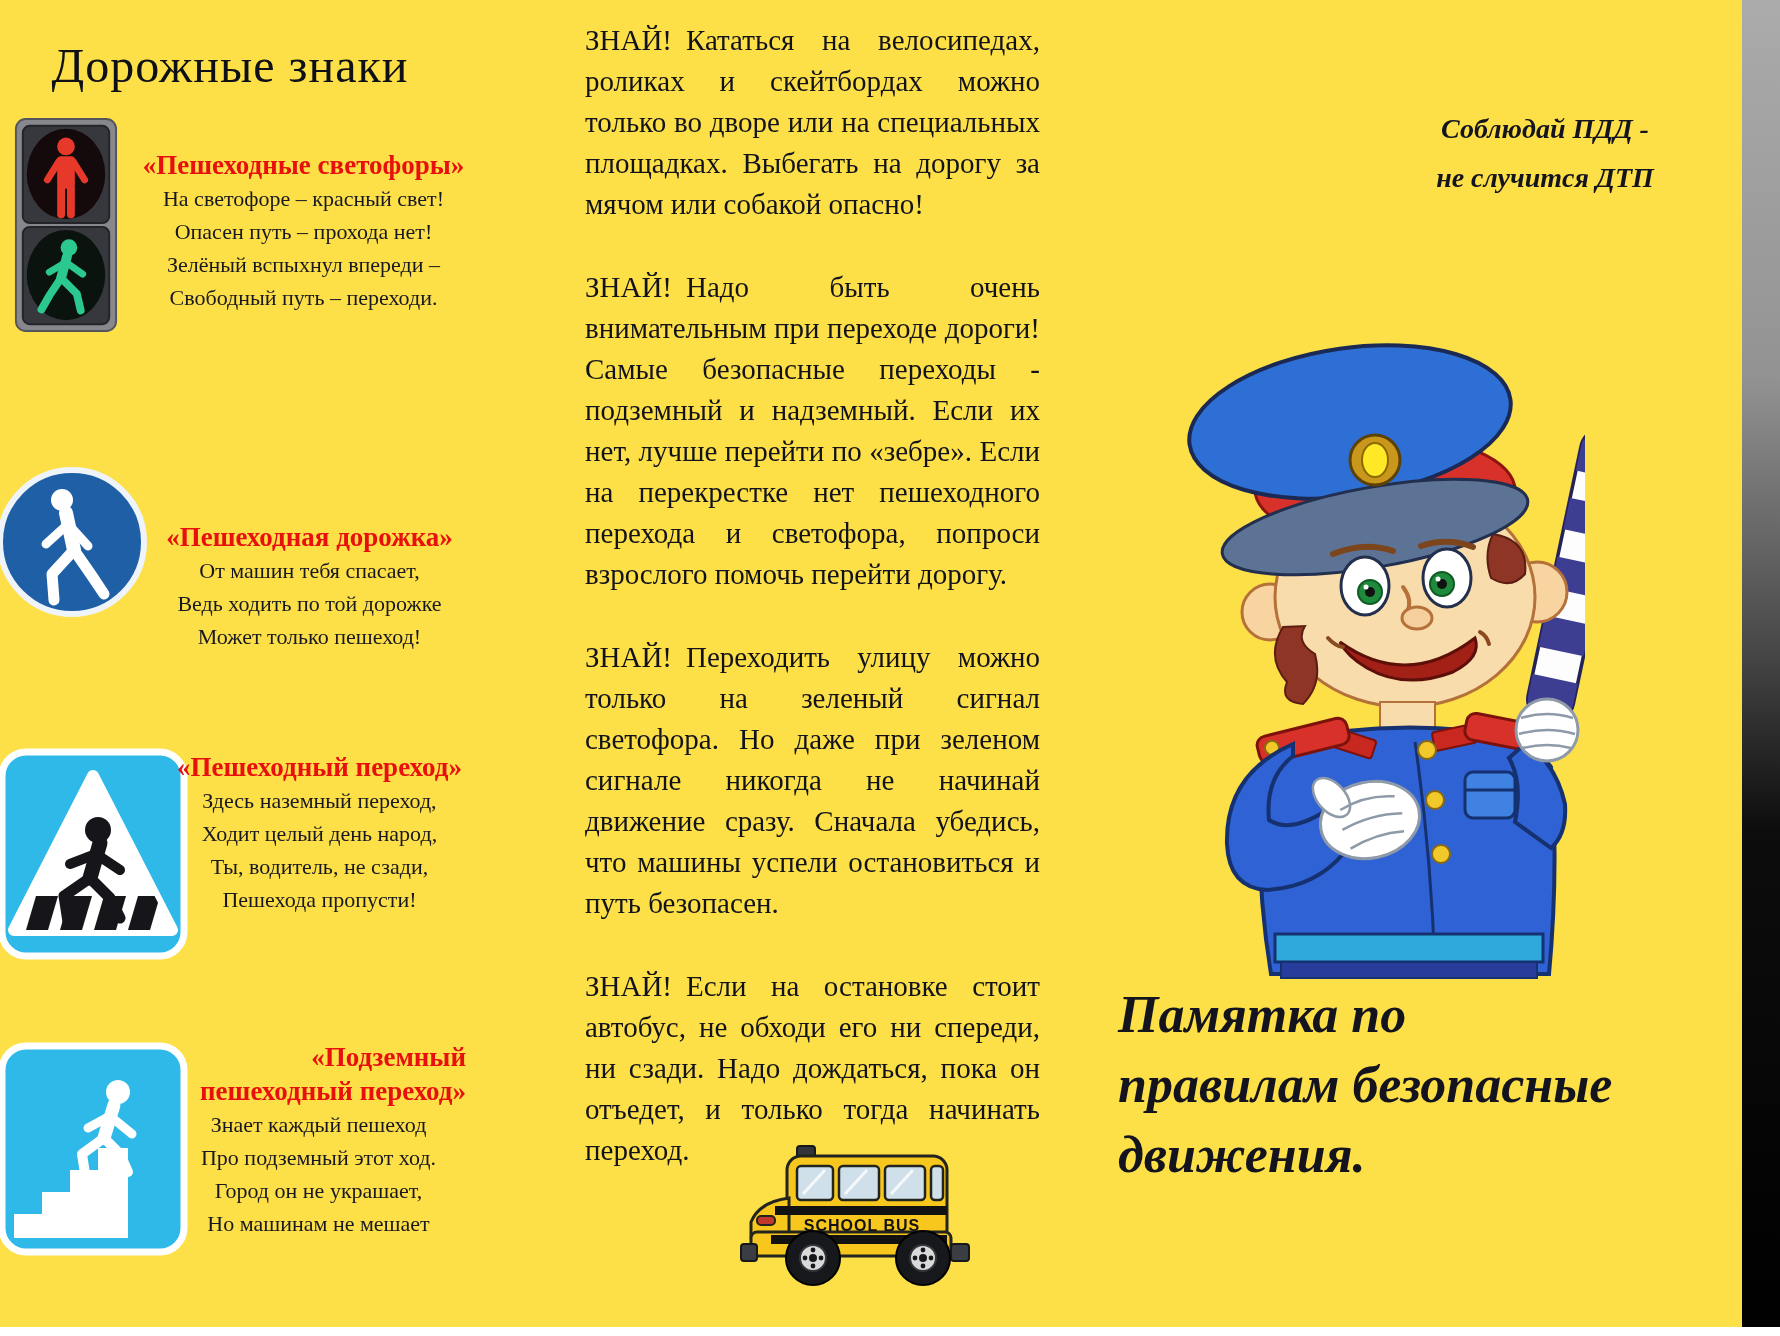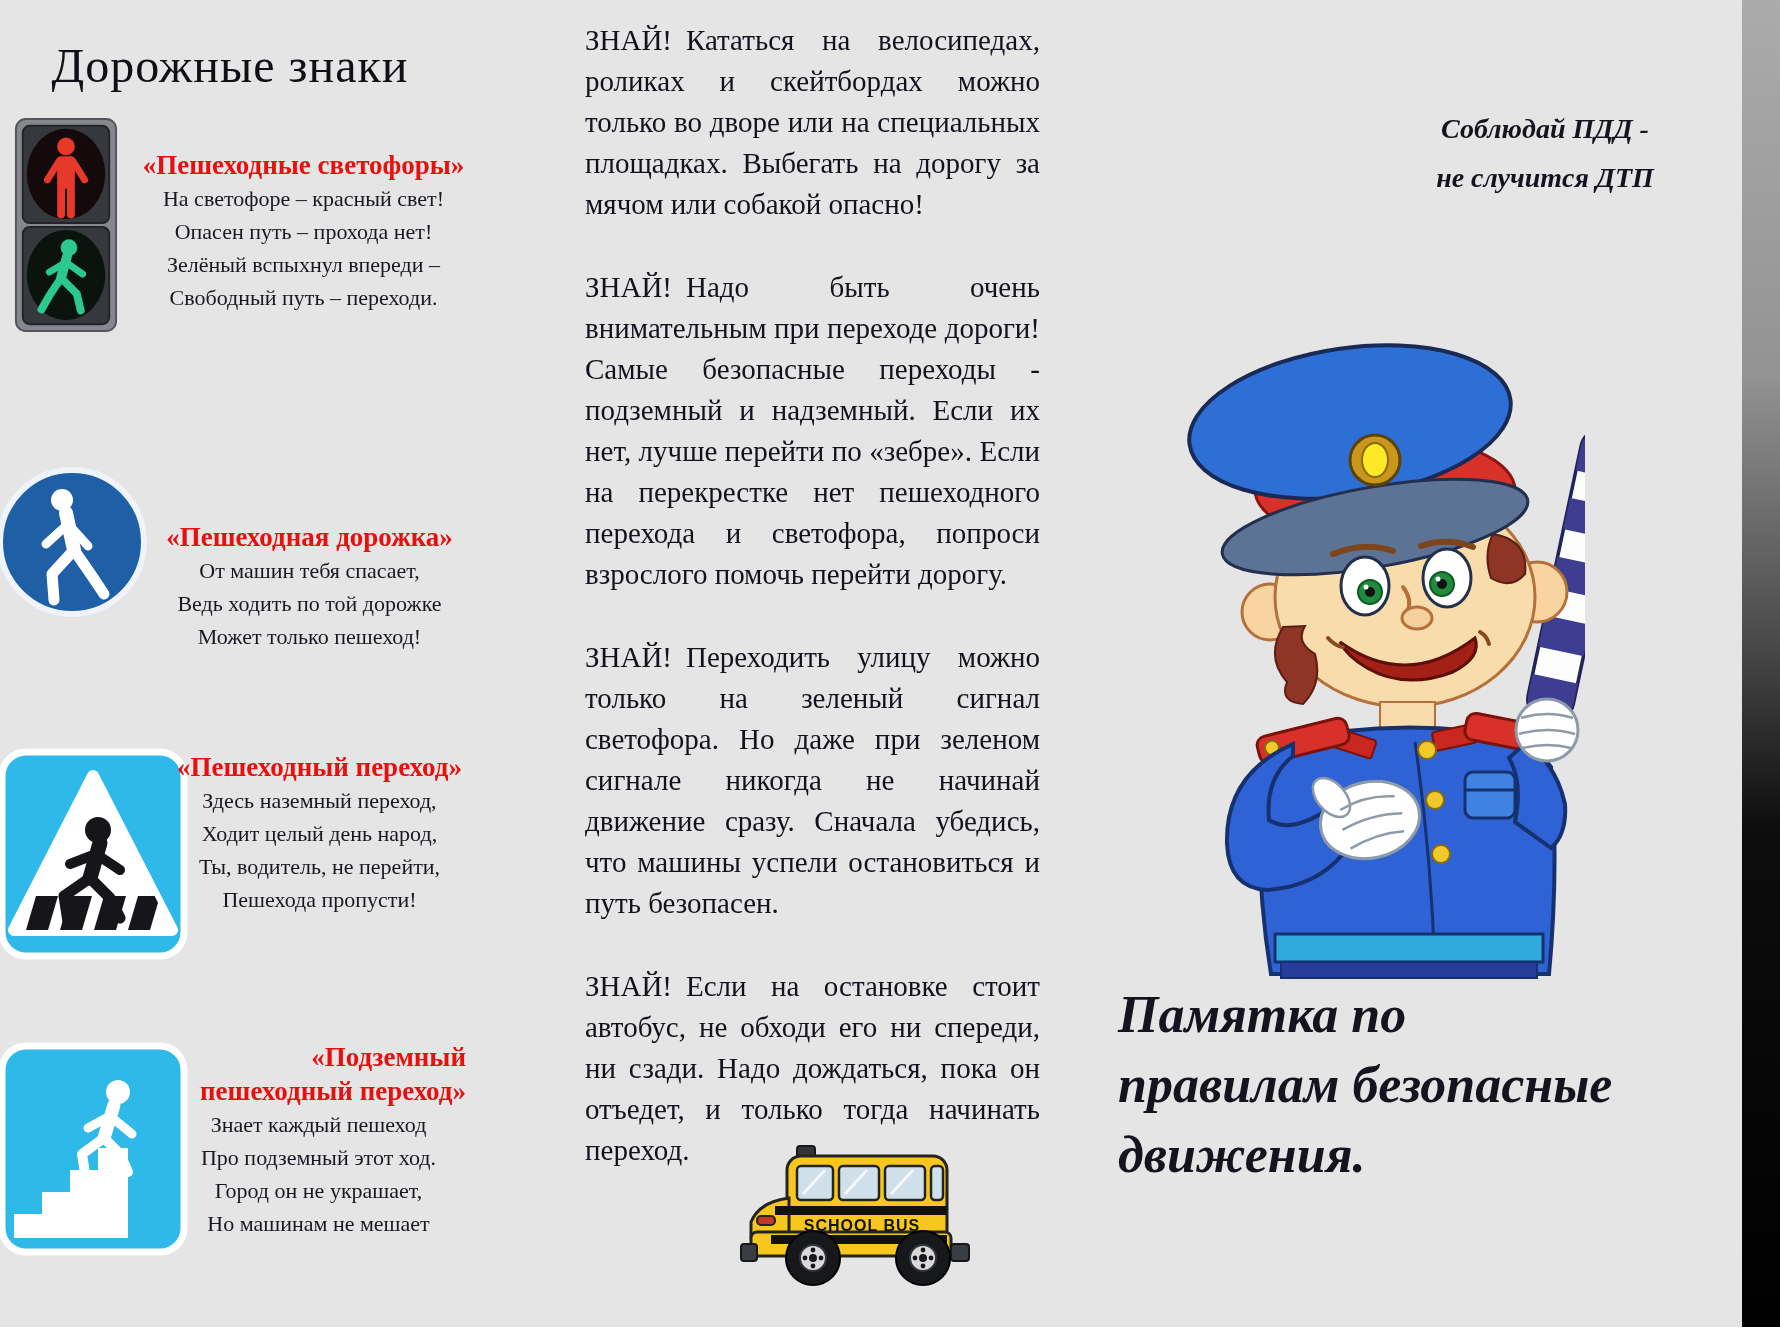--- a/index.html
+++ b/index.html
@@ -1,18 +1,18 @@
 <!DOCTYPE html>
 <html><head>
 <meta charset="utf-8">
 <style>
   * { margin:0; padding:0; box-sizing:border-box; }
   html,body { width:1780px; height:1336px; }
   body { font-family:"Liberation Serif","DejaVu Serif",serif; }
-  .page { position:relative; width:1780px; height:1336px; background:#e5e5e5; overflow:hidden; color:#15151d; }
+  .page { position:relative; width:1780px; height:1336px; background:#fde047; overflow:hidden; color:#15151d; }
 
   
   .left-title { position:absolute; left:50px; top:38px; width:360px; text-align:center;
                 font-size:48px; font-weight:400; color:#0f0f16; letter-spacing:1px; }
   .sign-img { position:absolute; }
   .sec-text { position:absolute; text-align:center;padding-left:23px; }
   .sec-heading { font-size:27px; font-weight:bold; color:#e8100f; line-height:34px; }
   .poem-line { font-size:22px; line-height:33px; color:#181822; white-space:nowrap; }
   .sec4 .sec-heading { text-align:right; }
 
@@ -107,21 +107,21 @@
     <path d="M92 130 L66 148 L70 174" stroke="#15151a" stroke-width="11" fill="none" stroke-linecap="round" stroke-linejoin="round"></path>
     <path d="M92 130 L112 150 L122 170" stroke="#15151a" stroke-width="11" fill="none" stroke-linecap="round" stroke-linejoin="round"></path>
     <path d="M98 106 L72 116" stroke="#15151a" stroke-width="10" stroke-linecap="round"></path>
     <path d="M98 106 L122 122" stroke="#15151a" stroke-width="10" stroke-linecap="round"></path>
   </svg>
 
   <div class="sec-text" style="left:150px; top:750px; width:316px;">
     <div class="sec-heading">«Пешеходный переход»</div>
     <div class="poem-line">Здесь наземный переход,</div>
     <div class="poem-line">Ходит целый день народ,</div>
-    <div class="poem-line">Ты, водитель, не перейти,</div>
+    <div class="poem-line">Ты, водитель, не сзади,</div>
     <div class="poem-line">Пешехода пропусти!</div>
   </div>
 
   <svg class="sign-img" style="left:-2px; top:1042px;" width="190" height="214" viewBox="0 0 190 214">
     <rect x="1" y="1" width="188" height="212" rx="28" fill="#bfe2ef"></rect>
     <rect x="4" y="4" width="182" height="206" rx="24" fill="#2fb9e9" stroke="#ffffff" stroke-width="7"></rect>
     <path d="M16 196 L16 172 L44 172 L44 150 L72 150 L72 128 L100 128 L100 106 L130 106 L130 196 Z" fill="#fff"></path>
     <circle cx="120" cy="50" r="12" fill="#fff"></circle>
     <path d="M116 63 L106 96" stroke="#fff" stroke-width="13" stroke-linecap="round"></path>
     <path d="M106 96 L84 112 L88 138" stroke="#fff" stroke-width="10" fill="none" stroke-linecap="round" stroke-linejoin="round"></path>

